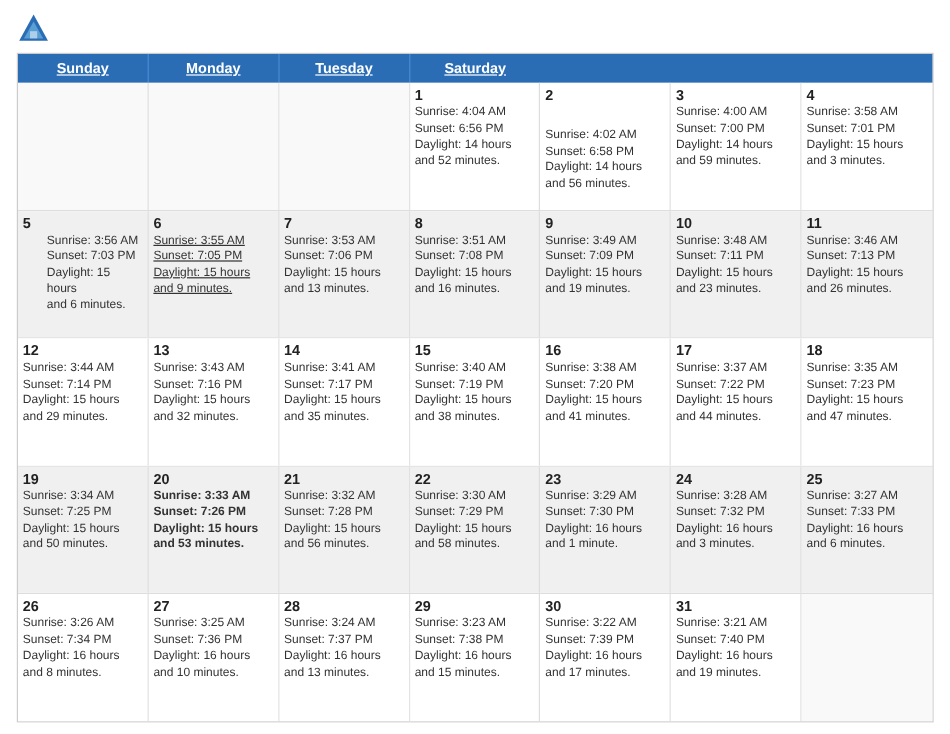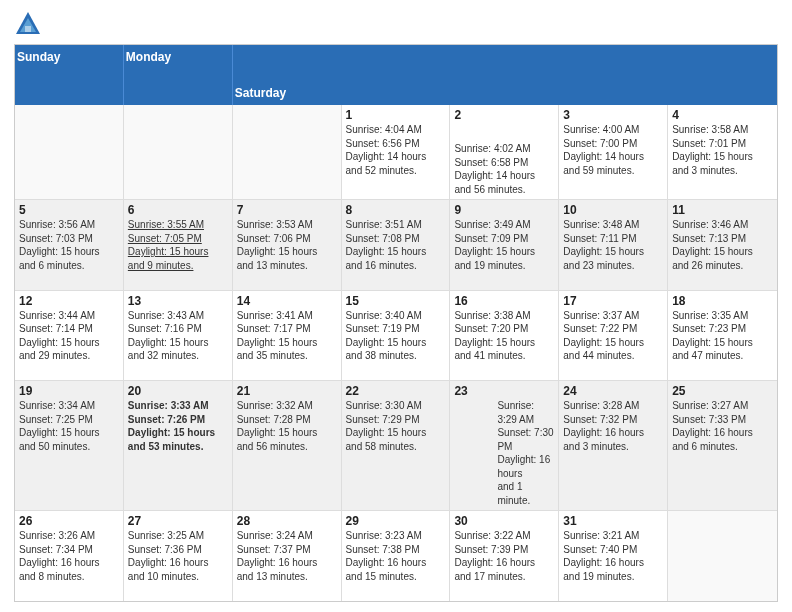--- a/index.html
+++ b/index.html
@@ -68,24 +68,26 @@
     }
     .cal-header-row {
       display: grid;
       grid-template-columns: repeat(7, 1fr);
       background: #2a6db5;
     }
     .cal-header-cell {
       color: #fff;
       font-size: 12px;
       font-weight: bold;
+      text-align: center;
       padding: 5px 2px;
       border-right: 1px solid #4a8ad5;
-    }
-    .cal-header-cell:last-child { border-right: none; margin-top: 36px; }
+      text-decoration: underline;
+    }
+    .cal-header-cell:last-child { border-right: none; }
     .cal-body {
       flex: 1;
       display: flex;
       flex-direction: column;
     }
     .cal-row {
       display: grid;
       grid-template-columns: repeat(7, 1fr);
       flex: 1;
       border-bottom: 1px solid #ddd;
@@ -134,20 +136,21 @@
     <div class="title-area">
       <div class="month-title"></div>
       <div class="location"></div>
     </div>
   </div>
 
   <div class="calendar">
     <div class="cal-header-row">
     <div class="cal-header-cell">Sunday</div>
         <div class="cal-header-cell">Monday</div>
+        <div class="cal-header-cell">Tuesday</div>
         <div class="cal-header-cell">Saturday</div>
       </div>
     <div class="cal-body">
     <div class="cal-row">
           <div class="cal-cell empty"></div>
           <div class="cal-cell empty"></div>
           <div class="cal-cell empty"></div>
           <div class="cal-cell">
             <div class="day-num">1</div>
             <div class="cell-text" style="white-space: pre-line;">Sunrise: 4:04 AM
@@ -173,21 +176,21 @@
             <div class="day-num">4</div>
             <div class="cell-text" style="white-space: pre-line;">Sunrise: 3:58 AM
 Sunset: 7:01 PM
 Daylight: 15 hours
 and 3 minutes.</div>
           </div>
         </div>
         <div class="cal-row">
           <div class="cal-cell shaded">
             <div class="day-num">5</div>
-            <div class="cell-text" style="white-space: pre-line;">Sunrise: 3:56 AM
+            <div class="cell-text" style="white-space: pre-line; margin-left: 20px;">Sunrise: 3:56 AM
 Sunset: 7:03 PM
 Daylight: 15 hours
 and 6 minutes.</div>
           </div>
           <div class="cal-cell shaded">
             <div class="day-num">6</div>
             <div class="cell-text" style="white-space: pre-line; text-decoration: underline;">Sunrise: 3:55 AM
 Sunset: 7:05 PM
 Daylight: 15 hours
 and 9 minutes.</div>
@@ -303,21 +306,21 @@
           </div>
           <div class="cal-cell shaded">
             <div class="day-num">22</div>
             <div class="cell-text" style="white-space: pre-line;">Sunrise: 3:30 AM
 Sunset: 7:29 PM
 Daylight: 15 hours
 and 58 minutes.</div>
           </div>
           <div class="cal-cell shaded">
             <div class="day-num">23</div>
-            <div class="cell-text" style="white-space: pre-line; margin-left: 43px;">Sunrise: 3:29 AM
+            <div class="cell-text" style="white-space: pre-line;">Sunrise: 3:29 AM
 Sunset: 7:30 PM
 Daylight: 16 hours
 and 1 minute.</div>
           </div>
           <div class="cal-cell shaded">
             <div class="day-num">24</div>
             <div class="cell-text" style="white-space: pre-line;">Sunrise: 3:28 AM
 Sunset: 7:32 PM
 Daylight: 16 hours
 and 3 minutes.</div>

